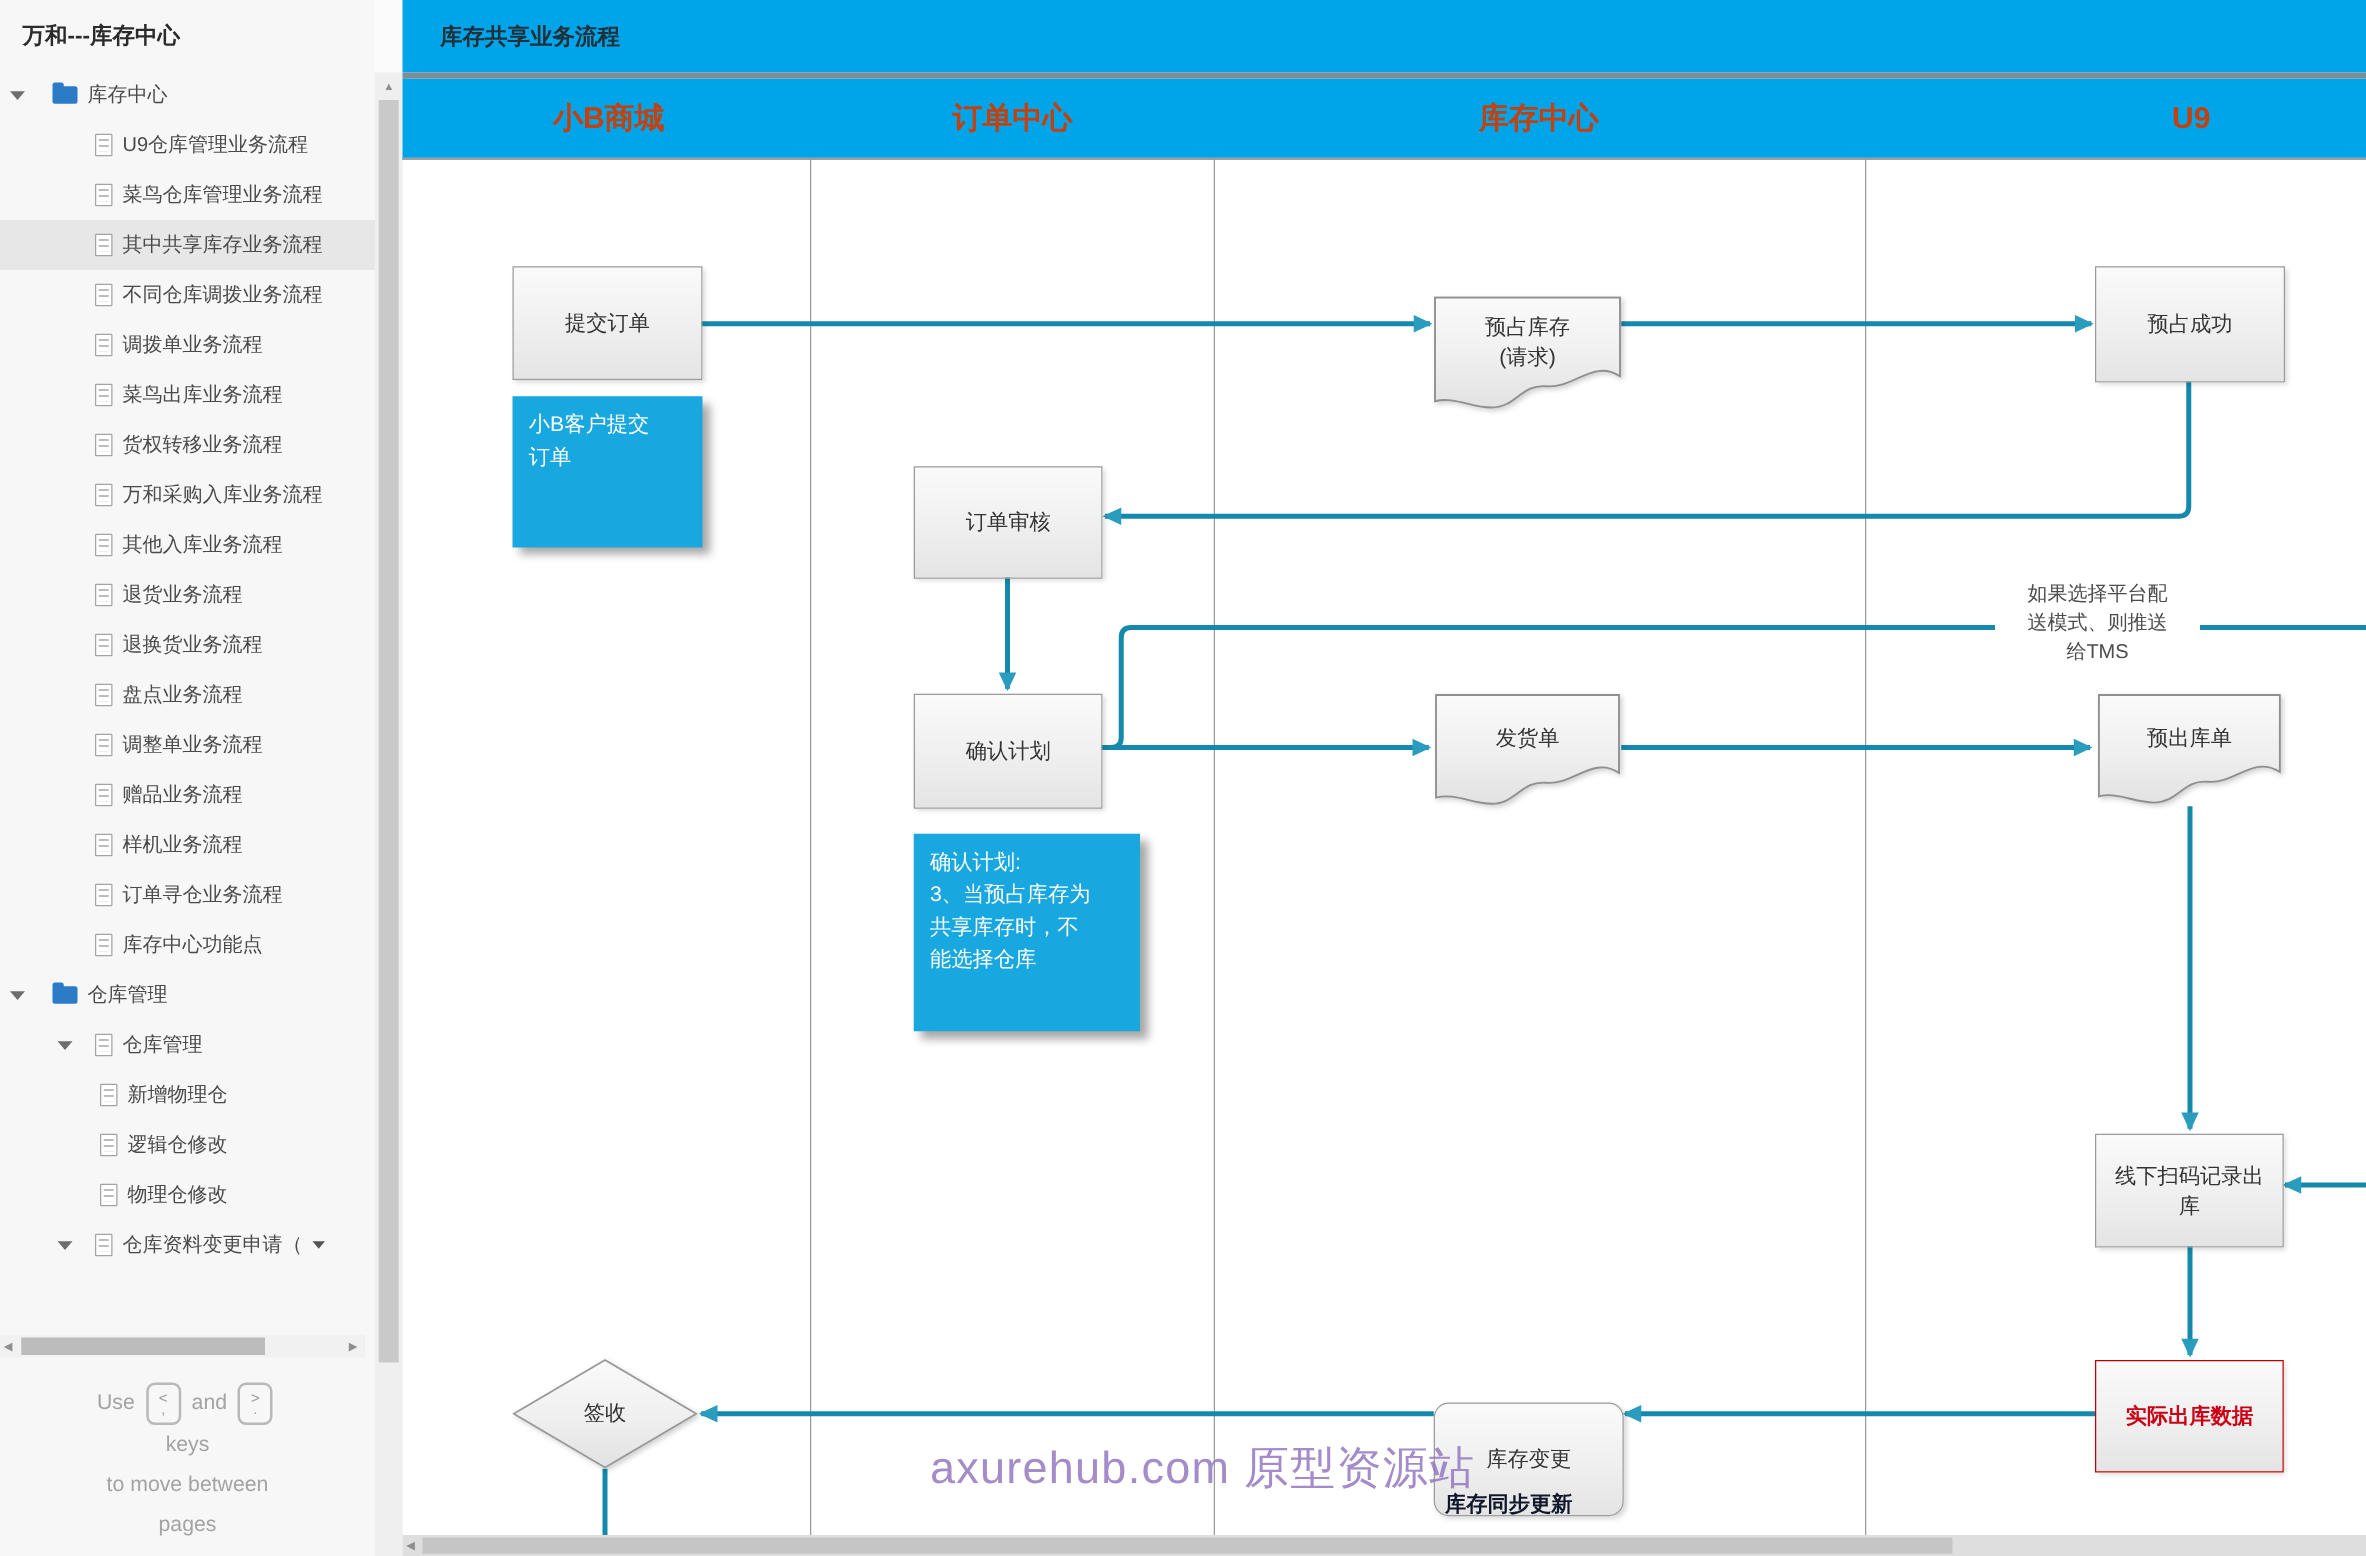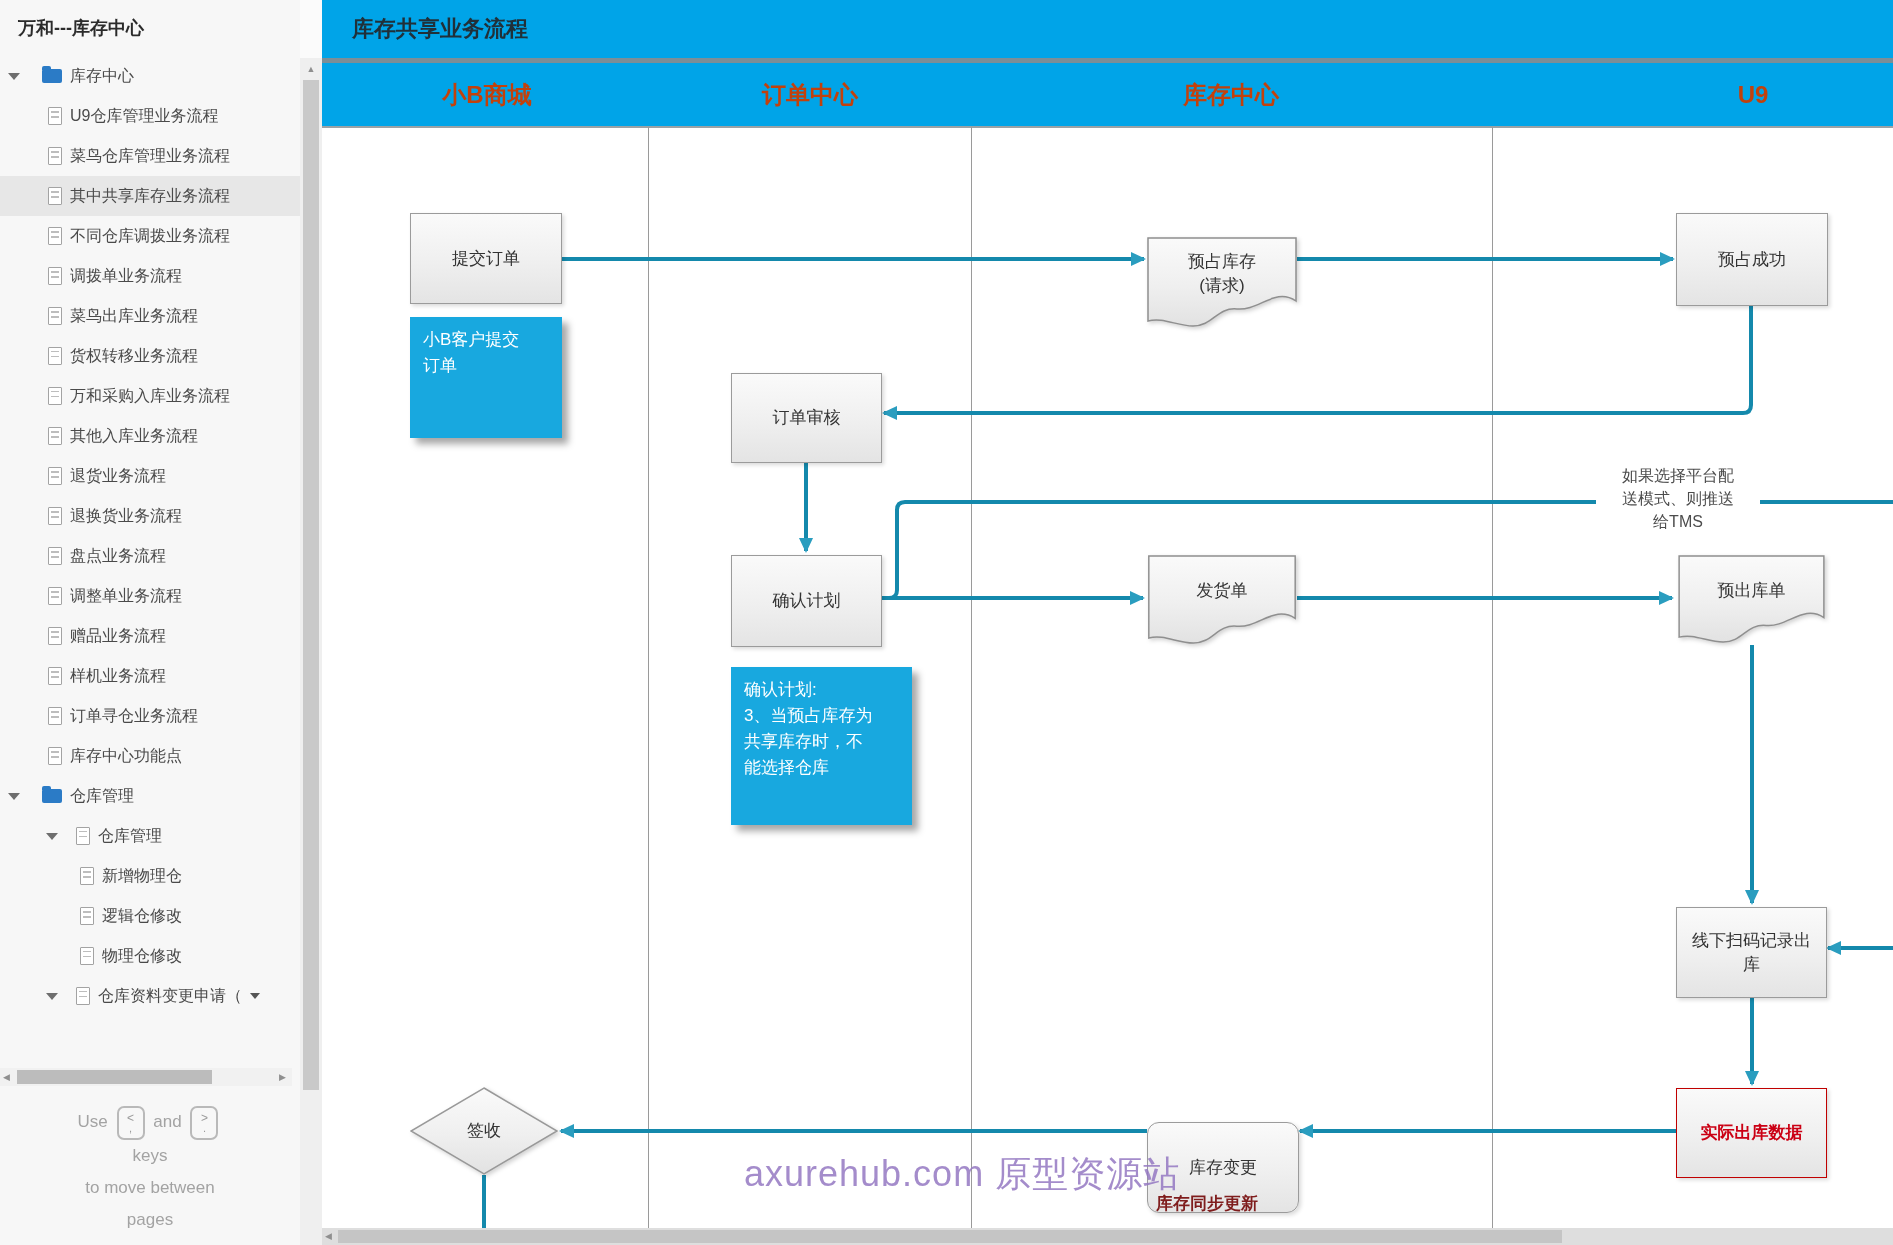--- a/index.html
+++ b/index.html
@@ -14,21 +14,21 @@
   .row{position:relative;height:40px;display:flex;align-items:center;font-size:16px;color:#4a4a4a;cursor:pointer;white-space:nowrap;overflow:hidden;}
   .row.selected{background:#e7e7e7;}
   .row .gap{width:8px;flex:0 0 auto;}
   .tri-down{width:0;height:0;border-left:6px solid transparent;border-right:6px solid transparent;border-top:7px solid #6e6e6e;flex:0 0 auto;}
   .folder-ic{position:relative;width:20px;height:14px;background:#2b7bc6;border-radius:2px;flex:0 0 auto;}
   .folder-ic::before{content:"";position:absolute;left:0;top:-3px;width:9px;height:4px;background:#2b7bc6;border-radius:2px 2px 0 0;}
   .doc-ic{position:relative;width:14px;height:18px;background:#ffffff;border:1px solid #a3a3a3;border-radius:1px;flex:0 0 auto;box-sizing:border-box;}
   .doc-ic::after{content:"";position:absolute;left:2px;right:2px;top:3px;bottom:3px;
       background:repeating-linear-gradient(to bottom,#bdbdbd 0 1.5px,transparent 1.5px 5px);}
   .lv0{padding-left:8px;} .lv0 .tri-down{margin-right:22px;}
-  .lv1{padding-left:48px;}
+  .lv1{padding-left:76px;}
   .lv1a{padding-left:46px;} .lv1a .tri-down{margin-right:18px;}
   .lv2{padding-left:80px;}
   .row .lbl{flex:0 1 auto;}
   .mini-tri{width:0;height:0;border-left:5px solid transparent;border-right:5px solid transparent;border-top:6px solid #555;margin-left:8px;flex:0 0 auto;}
 
   
   .sb-hscroll{left:0;top:1068px;width:292px;height:18px;background:#f1f1f1;}
   .sb-hthumb{left:17px;top:2px;width:195px;height:14px;background:#bcbcbc;}
   .scroll-arrow{font-size:9px;color:#8f8f8f;line-height:18px;}
 
@@ -39,21 +39,21 @@
   .keycap .kt{font-size:12px;line-height:11px;} .keycap .kb{font-size:11px;line-height:9px;}
 
   
   .vsb{left:300px;top:0;width:22px;height:1245px;background:#fbfbfb;}
   .vsb-track{position:absolute;left:0;top:58px;width:22px;bottom:0;background:#efefef;}
   .vsb-up{position:absolute;left:0;top:60px;width:22px;text-align:center;}
   .vsb-thumb{position:absolute;left:3px;top:80px;width:16px;height:1010px;background:#c9c9c9;}
 
   
   .titlebar{left:322px;top:0;width:1571px;height:58px;background:#00a4e8;}
-  .page-title{left:352px;top:0;height:58px;line-height:58px;font-size:22px;font-weight:bold;color:#203039;}
+  .page-title{left:352px;top:0;height:58px;line-height:58px;font-size:18px;font-weight:bold;color:#203039;}
   .sep{left:322px;top:58px;width:1571px;height:5px;background:#7b8e97;}
   .laneheader{left:322px;top:63px;width:1571px;height:63px;background:#00a4e8;border-bottom:2px solid #9aa2a6;box-sizing:content-box;}
   .lane-label{top:63px;height:63px;line-height:63px;transform:translateX(-50%);font-size:24px;font-weight:bold;color:#c2410c;}
   .lane-div{top:127px;width:1px;height:1101px;background:#9a9a9a;}
 
   
   .fbox{display:flex;align-items:center;justify-content:center;text-align:center;
       background:linear-gradient(180deg,#fafafa 0%,#efefef 55%,#e4e4e4 100%);
       border:1px solid #9b9b9b;box-shadow:2px 2px 4px rgba(0,0,0,0.15);
       font-size:17px;color:#333;line-height:24px;z-index:3;}
@@ -62,21 +62,21 @@
   .note{background:#18a8df;color:#ffffff;font-size:17px;line-height:26px;padding:10px 13px;
       box-shadow:6px 6px 7px rgba(0,0,0,0.35);box-sizing:border-box;z-index:3;}
   .docshape{z-index:3;}
   .docshape svg{position:absolute;left:0;top:0;filter:drop-shadow(2px 2px 2px rgba(0,0,0,0.18));}
   .doc-text{position:absolute;left:0;right:0;top:0;bottom:18px;display:flex;align-items:center;justify-content:center;
       text-align:center;font-size:17px;color:#333;line-height:24px;}
   .diamond{z-index:3;}
   .diamond svg{position:absolute;left:0;top:0;filter:drop-shadow(2px 2px 2px rgba(0,0,0,0.18));}
   .diamond .doc-text{bottom:0;}
   .flowlabel{z-index:3;background:#ffffff;text-align:center;font-size:16px;line-height:23px;color:#4c4c4c;padding:2px 0;}
-  .redlabel{z-index:3;font-size:17px;font-weight:bold;color:#7f1d1d;}
+  .redlabel{z-index:3;font-size:17px;font-weight:bold;color:#0f172a;}
   .multiline{white-space:pre-line;}
   #connectors{position:absolute;left:0;top:0;z-index:2;pointer-events:none;}
   .watermark{left:744px;top:1150px;font-size:36px;color:rgba(148,120,194,0.85);letter-spacing:1px;z-index:4;white-space:nowrap;}
 
   
   .main-hscroll{left:322px;top:1228px;width:1571px;height:17px;background:#dedede;z-index:5;}
   .main-hthumb{left:16px;top:2px;width:1224px;height:13px;background:#c5c5c5;}
 </style>
 </head>
 <body>

